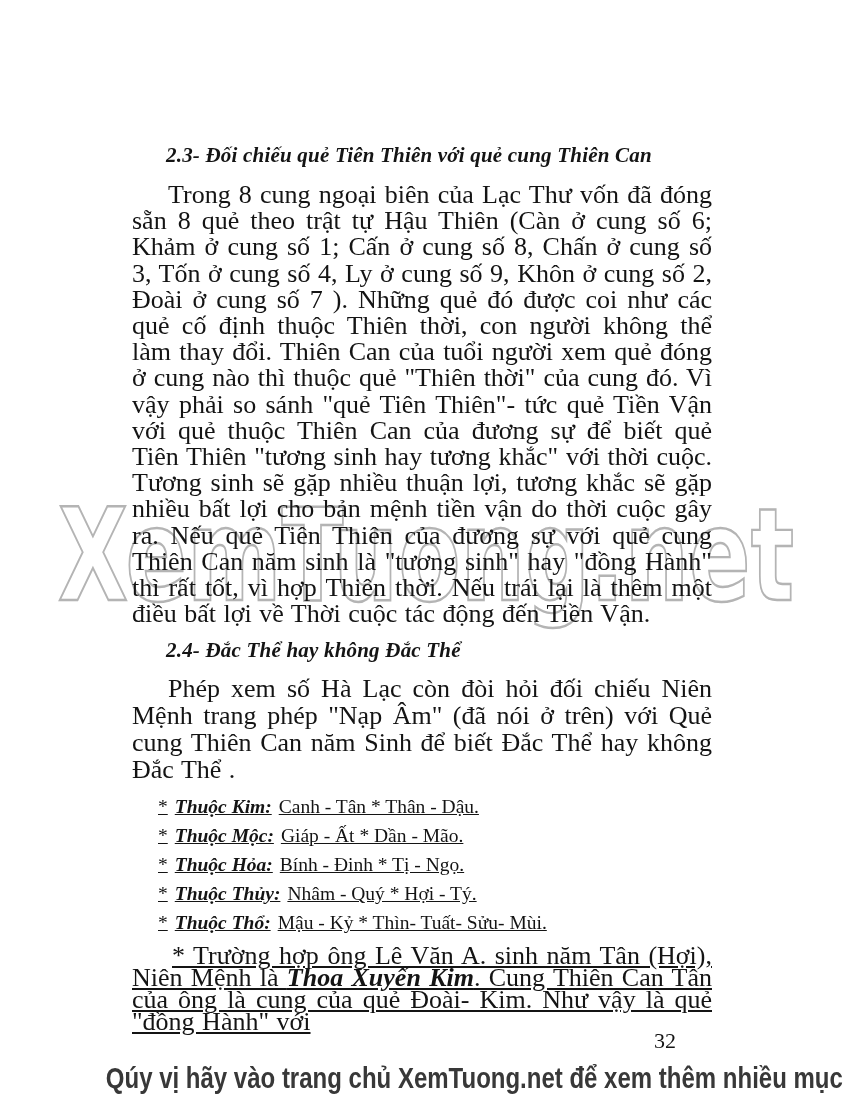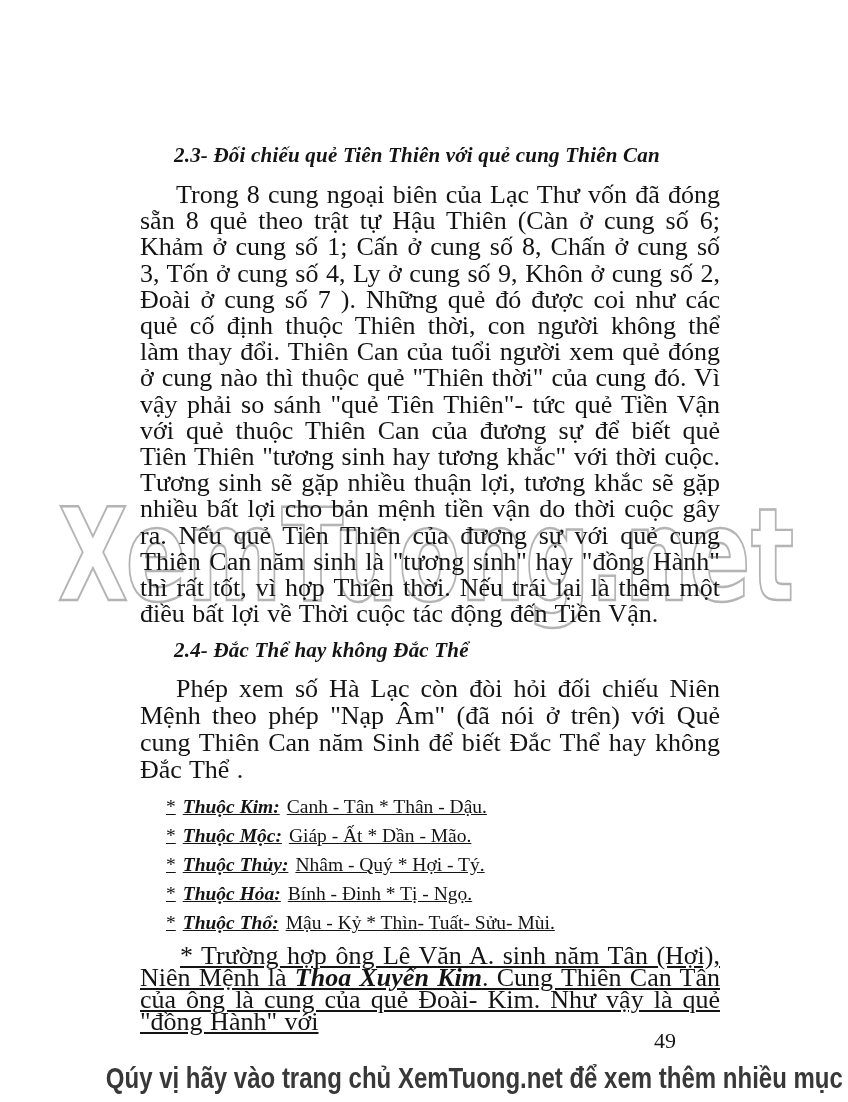--- a/index.html
+++ b/index.html
@@ -20,21 +20,21 @@
   }
   .watermark {
     position: absolute;
     left: 54px;
     top: 468px;
     z-index: 0;
     pointer-events: none;
   }
   .content {
     position: absolute;
-    left: 140px;
+    left: 132px;
     top: 142px;
     width: 580px;
     z-index: 1;
   }
   .heading {
     font-weight: bold;
     font-style: italic;
     font-size: 21px;
     line-height: 26px;
     margin: 0 0 14px 34px;
@@ -126,44 +126,44 @@
   </svg>
 
   <div class="content">
 
     <div class="heading">2.3- Đối chiếu quẻ Tiên Thiên với quẻ cung Thiên Can</div>
 
     <p class="para">Trong 8 cung ngoại biên của Lạc Thư vốn đã đóng sẵn 8 quẻ theo trật tự Hậu Thiên (Càn ở cung số 6; Khảm ở cung số 1; Cấn ở cung số 8, Chấn ở cung số 3, Tốn ở cung số 4, Ly ở cung số 9, Khôn ở cung số 2, Đoài ở cung số 7 ). Những quẻ đó được coi như các quẻ cố định thuộc Thiên thời, con người không thể làm thay đổi. Thiên Can của tuổi người xem quẻ đóng ở cung nào thì thuộc quẻ "Thiên thời" của cung đó. Vì vậy phải so sánh "quẻ Tiên Thiên"- tức quẻ Tiền Vận với quẻ thuộc Thiên Can của đương sự để biết quẻ Tiên Thiên "tương sinh hay tương khắc" với thời cuộc. Tương sinh sẽ gặp nhiều thuận lợi, tương khắc sẽ gặp nhiều bất lợi cho bản mệnh tiền vận do thời cuộc gây ra. Nếu quẻ Tiên Thiên của đương sự với quẻ cung Thiên Can năm sinh là "tương sinh" hay "đồng Hành" thì rất tốt, vì hợp Thiên thời. Nếu trái lại là thêm một điều bất lợi về Thời cuộc tác động đến Tiền Vận.</p>
 
     <div class="heading second">2.4- Đắc Thể hay không Đắc Thể</div>
 
-    <p class="para mid">Phép xem số Hà Lạc còn đòi hỏi đối chiếu Niên Mệnh theo phép "Nạp Âm" (đã nói ở trên) với Quẻ cung Thiên Can năm Sinh để biết Đắc Thể hay không Đắc Thể .</p>
+    <p class="para mid">Phép xem số Hà Lạc còn đòi hỏi đối chiếu Niên Mệnh trang phép "Nạp Âm" (đã nói ở trên) với Quẻ cung Thiên Can năm Sinh để biết Đắc Thể hay không Đắc Thể .</p>
 
 
     <div class="list">
       <div class="list-item">
         <span class="marker">*</span><span class="label">Thuộc Kim:</span><span class="value">Canh - Tân * Thân - Dậu.</span>
       </div>
       <div class="list-item">
         <span class="marker">*</span><span class="label">Thuộc Mộc:</span><span class="value">Giáp - Ất * Dần - Mão.</span>
       </div>
       <div class="list-item">
-        <span class="marker">*</span><span class="label">Thuộc Thủy:</span><span class="value">Nhâm - Quý * Hợi - Tý.</span>
+        <span class="marker">*</span><span class="label">Thuộc Hỏa:</span><span class="value">Bính - Đinh * Tị - Ngọ.</span>
       </div>
       <div class="list-item">
-        <span class="marker">*</span><span class="label">Thuộc Hỏa:</span><span class="value">Bính - Đinh * Tị - Ngọ.</span>
+        <span class="marker">*</span><span class="label">Thuộc Thủy:</span><span class="value">Nhâm - Quý * Hợi - Tý.</span>
       </div>
       <div class="list-item">
         <span class="marker">*</span><span class="label">Thuộc Thổ:</span><span class="value">Mậu - Kỷ * Thìn- Tuất- Sửu- Mùi.</span>
       </div>
     </div>
 
     <p class="para example"><span>* Trường hợp ông Lê Văn A. sinh năm Tân (Hợi), Niên Mệnh là </span><span class="em-run">Thoa Xuyến Kim</span><span>. Cung Thiên Can Tân của ông là cung của quẻ Đoài- Kim. Như vậy là quẻ "đồng Hành" với</span></p>
 
   </div>
 
-  <div class="pagenum">49</div>
+  <div class="pagenum">32</div>
 
   <div class="footer">
     <span class="footer-inner"><span>Qúy vị hãy vào trang chủ </span><span class="brand">XemTuong.net</span><span> để xem thêm nhiều mục hay khác</span></span>
   </div>
 
 </div>
 
 </body></html>

